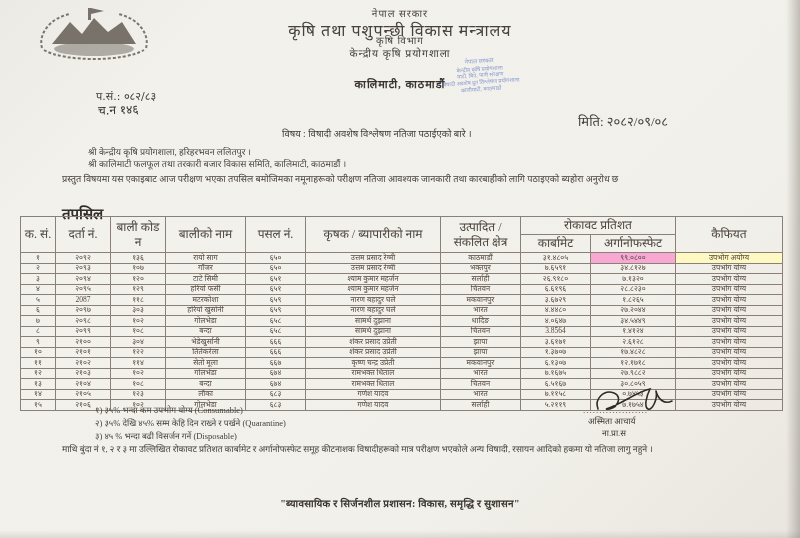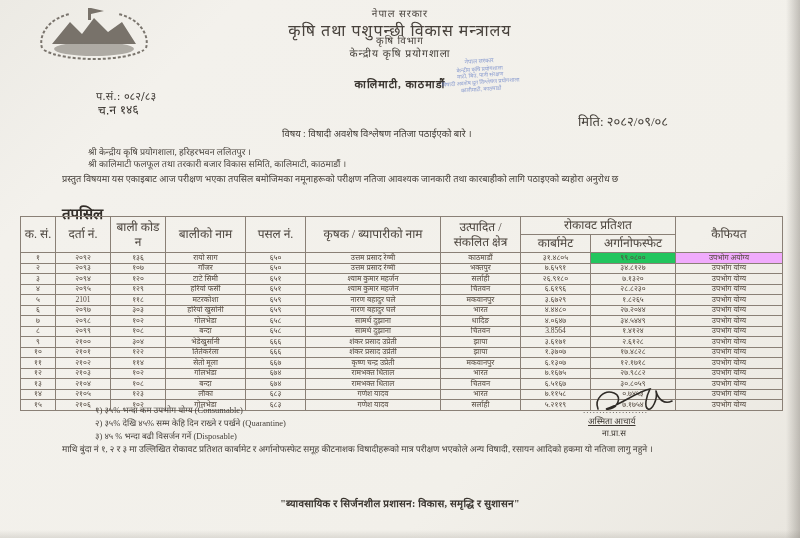--- a/index.html
+++ b/index.html
@@ -38,21 +38,21 @@
   table.results th,table.results td{border:1px solid #8a8076;padding:0 1px;text-align:center;vertical-align:middle;
     overflow:hidden;white-space:nowrap;}
   table.results th{font-weight:normal;font-size:12px;color:#4c453e;line-height:1.2;height:17px;white-space:normal;}
   table.results td{height:9.5px;line-height:1.1;}
   
   .fnotes{left:95px;top:404px;font-size:8.5px;line-height:1.5;color:#46413b;}
   .note{left:62px;top:443px;width:712px;font-size:8.8px;line-height:1.55;color:#46413b;text-align:justify;}
   .slogan{left:0;right:0;top:496px;font-size:10px;font-weight:bold;color:#3a352f;text-align:center;letter-spacing:.3px;}
   
   .sig-dots{left:583px;top:405px;font-size:9px;letter-spacing:1px;color:#3a352f;}
-  .sig-name{left:588px;top:415px;font-size:8.5px;color:#3c3731;text-decoration:underline;}
+  .sig-name{left:588px;top:415px;font-size:8.5px;color:#3c3731;}
   .sig-desg{left:602px;top:427px;font-size:8.5px;color:#3c3731;}
   
   .edge-right{right:0;top:0;width:14px;height:538px;
     background:linear-gradient(to right,rgba(0,0,0,0),rgba(110,105,98,.38));}
   .edge-bottom{left:0;bottom:0;width:800px;height:8px;
     background:linear-gradient(to bottom,rgba(0,0,0,0),rgba(120,115,108,.18));}
   .emblem{left:30px;top:4px;width:128px;height:64px;}
 </style>
 </head>
 <body>
@@ -131,22 +131,22 @@
     <tbody>
         <tr>
           <td>१</td>
           <td>२०९२</td>
           <td>१३६</td>
           <td>रायो साग</td>
           <td>६५०</td>
           <td>उत्तम प्रसाद रेग्मी</td>
           <td>काठमाडौं</td>
           <td>३१.४८०५</td>
-          <td style="background: #22c55e;">९९.०८००</td>
-          <td style="background: #f0abfc;">उपभोग अयोग्य</td>
+          <td style="background: #f9a8d4;">९९.०८००</td>
+          <td style="background: #fef9c3;">उपभोग अयोग्य</td>
         </tr>
         <tr>
           <td>२</td>
           <td>२०९३</td>
           <td>१०७</td>
           <td>गाँजर</td>
           <td>६५०</td>
           <td>उत्तम प्रसाद रेग्मी</td>
           <td>भक्तपुर</td>
           <td>७.६५९१</td>
@@ -172,21 +172,21 @@
           <td>हरियो फर्सी</td>
           <td>६५१</td>
           <td>श्याम कुमार महर्जन</td>
           <td>चितवन</td>
           <td>६.६१९६</td>
           <td>२८.८२३०</td>
           <td>उपभोग योग्य</td>
         </tr>
         <tr>
           <td>५</td>
-          <td>2101</td>
+          <td>2087</td>
           <td>११८</td>
           <td>मटरकोशा</td>
           <td>६५९</td>
           <td>नारण बहादुर घले</td>
           <td>मकवानपुर</td>
           <td>३.६७२९</td>
           <td>१.८२६५</td>
           <td>उपभोग योग्य</td>
         </tr>
         <tr>

